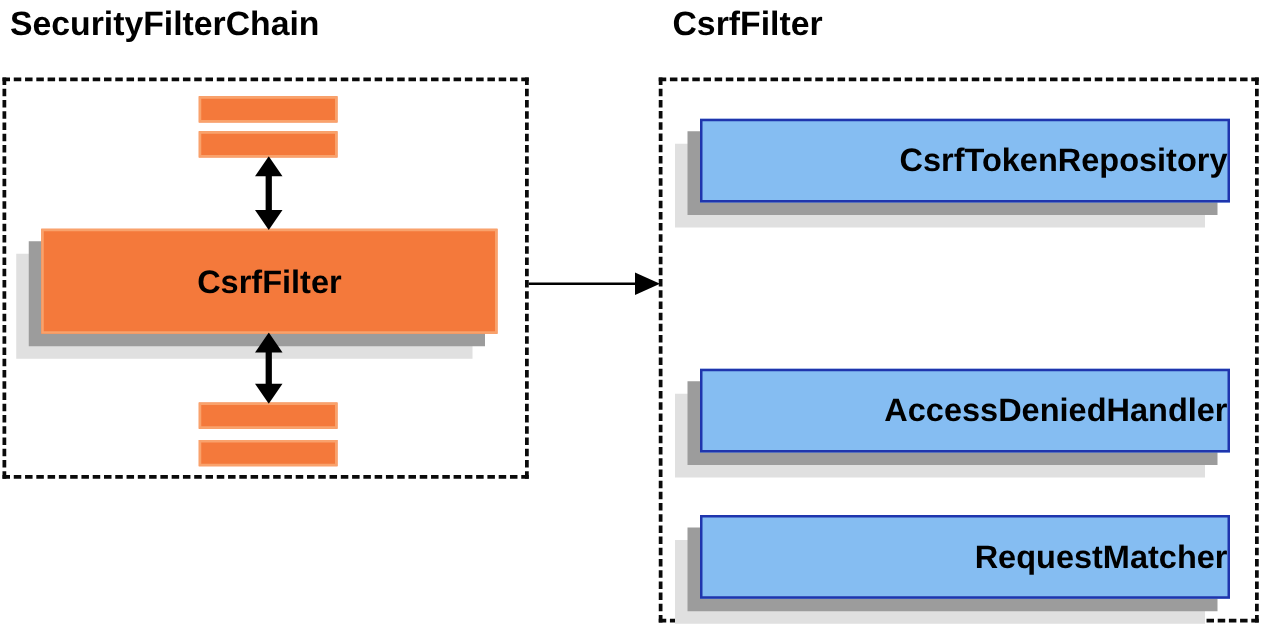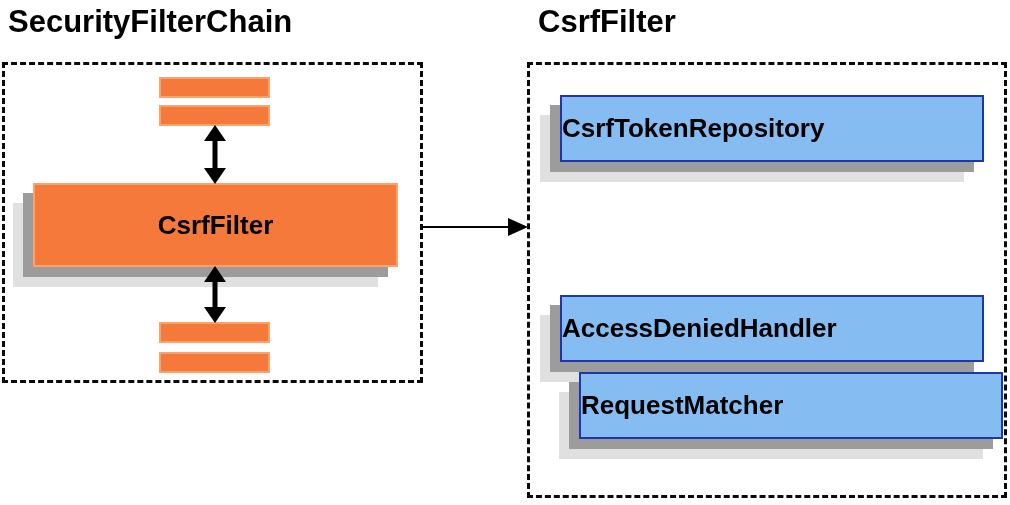--- a/index.html
+++ b/index.html
@@ -16,21 +16,21 @@
   html,body{background:#ffffff;}
   body{font-family:"Liberation Sans","DejaVu Sans",sans-serif;}
   .stage{
     position:relative;
     width:1010px;height:505px;
     background:#ffffff;
     overflow:hidden;
   }
   .abs{position:absolute;}
   .panel-title{
-    font-size:31px;
+    font-size:27px;
     font-weight:bold;
     color:var(--ink);
     letter-spacing:0px;
     white-space:nowrap;
   }
   .dashed-boundary{
     border:3px dashed #0a0a0a;
     background:transparent;
   }
   .orange-bar{
@@ -48,21 +48,21 @@
     z-index:2;
   }
   .orange-box .box-label{
     font-size:26px;font-weight:bold;color:var(--ink);
   }
   .component-box{
     left:560px;width:424px;height:67px;
     background:var(--blue-fill);
     border:2px solid var(--blue-border);
     box-shadow:-10px 10px 0 var(--shadow-dark), -20px 20px 0 var(--shadow-light);
-    display:flex;align-items:center;justify-content:flex-start;
+    display:flex;align-items:center;justify-content:flex-end;
     z-index:2;
   }
   .component-box .box-label{
     font-size:26px;font-weight:bold;color:var(--ink);
   }
   .arrow-svg{display:block;z-index:5;}
 </style>
 </head>
 <body>
 
@@ -105,17 +105,17 @@
 
   <div class="abs component-box" style="top:95px;">
     <span class="box-label">CsrfTokenRepository</span>
   </div>
 
 
   <div class="abs component-box" style="top:295px;">
     <span class="box-label">AccessDeniedHandler</span>
   </div>
 
-  <div class="abs component-box" style="top:372px;margin-left:19px;">
+  <div class="abs component-box" style="top:412px;">
     <span class="box-label">RequestMatcher</span>
   </div>
 
 </div>
 
 </body></html>

